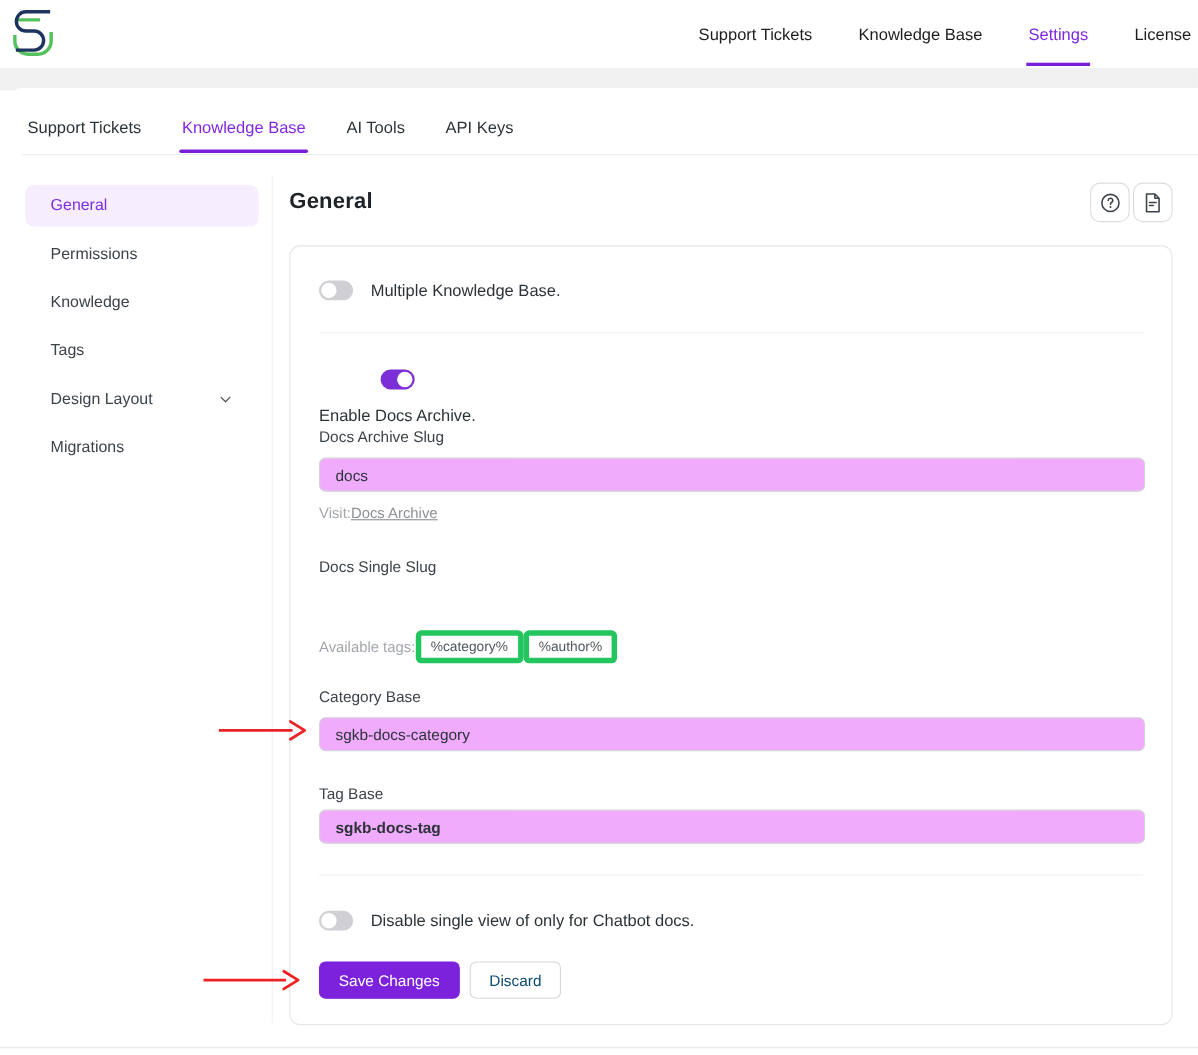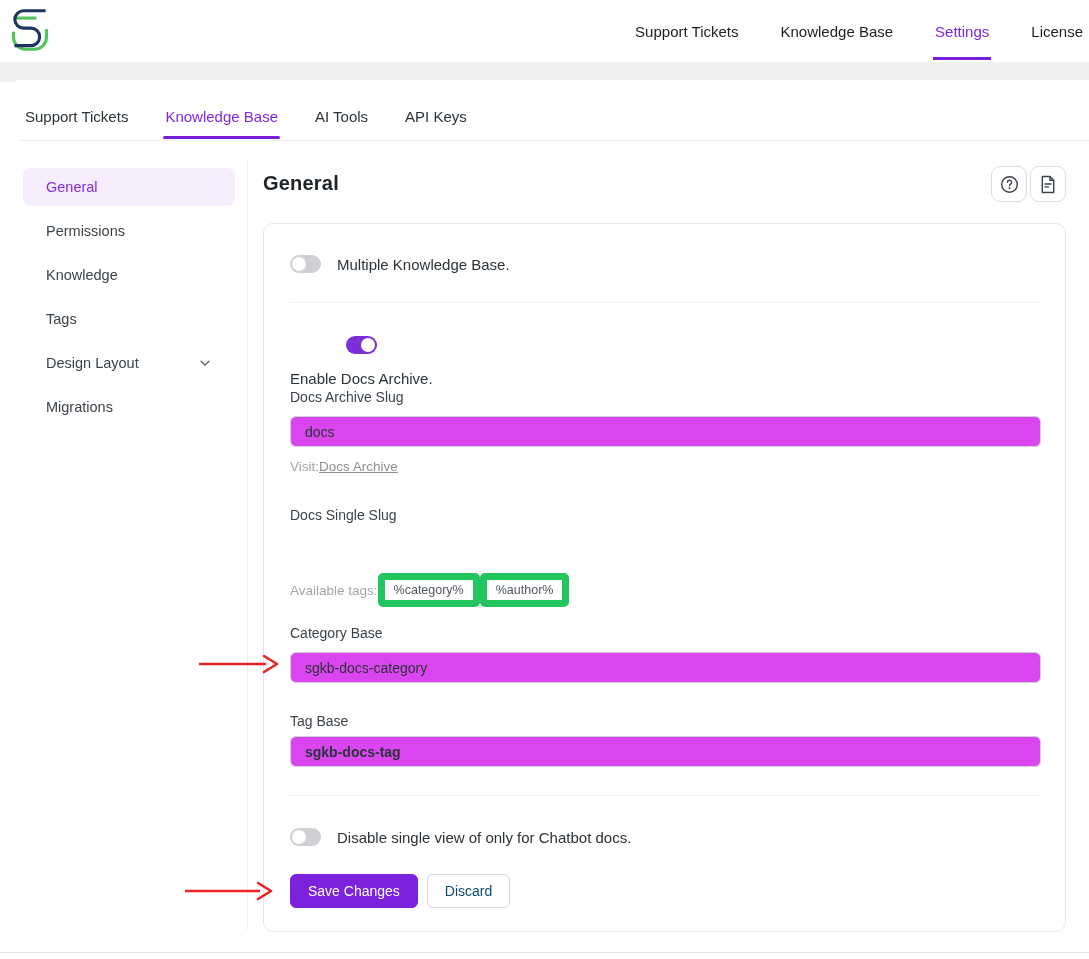--- a/index.html
+++ b/index.html
@@ -45,25 +45,25 @@
 
   .toggle { width:31px; height:18px; border-radius:10px; position:relative; flex:0 0 auto; cursor:pointer; }
   .toggle.off { background:#cfcfd4; }
   .toggle.on  { background:#7c2fd6; }
   .toggle .knob { position:absolute; top:2px; width:14px; height:14px; border-radius:50%; background:#fff; }
   .toggle.off .knob { left:2px; }
   .toggle.on  .knob { right:2px; }
   .toggle-label { font-size:15px; color:#2c3338; }
 
   .field-label { position:absolute; left:26px; font-size:14px; color:#3c434a; }
-  .text-input { position:absolute; left:26px; width:751px; height:31px; border:1px solid #d2d2d8; border-radius:6px; font-family:"Liberation Sans", sans-serif; font-size:14px; color:#2c3338; padding:0 14px; background:#d946ef; outline:none; }
+  .text-input { position:absolute; left:26px; width:751px; height:31px; border:1px solid #d2d2d8; border-radius:6px; font-family:"Liberation Sans", sans-serif; font-size:14px; color:#2c3338; padding:0 14px; background:#f0abfc; outline:none; }
 
   .hint-line { position:absolute; left:26px; font-size:13.5px; color:#a2a6ab; display:flex; align-items:center; }
   .hint-link { color:#8c8f94; text-decoration:underline; cursor:pointer; }
-  .tag-chip { font-size:12.5px; color:#50575e; border:7px solid #22c55e; border-radius:5px; padding:3px 9px; background:#fff; cursor:pointer; }
+  .tag-chip { font-size:12.5px; color:#50575e; border:5px solid #22c55e; border-radius:5px; padding:3px 9px; background:#fff; cursor:pointer; }
 
   .btn-row { position:absolute; left:26px; top:650px; display:flex; gap:9px; }
   .btn { font-family:"Liberation Sans", sans-serif; font-size:14px; border-radius:6px; height:34px; padding:0 17px; cursor:pointer; }
   .btn-save { background:#7c21dc; color:#fff; border:1px solid #7c21dc;text-align:right; }
   .btn-discard { background:#fff; color:#0c4a6e; border:1px solid #d5d5db; }
 
   .bottom-line { position:absolute; left:0; top:952px; width:1089px; height:1px; background:#e3e3e5; }
 
   .arrow-svg { position:absolute; overflow:visible; }
 </style>

